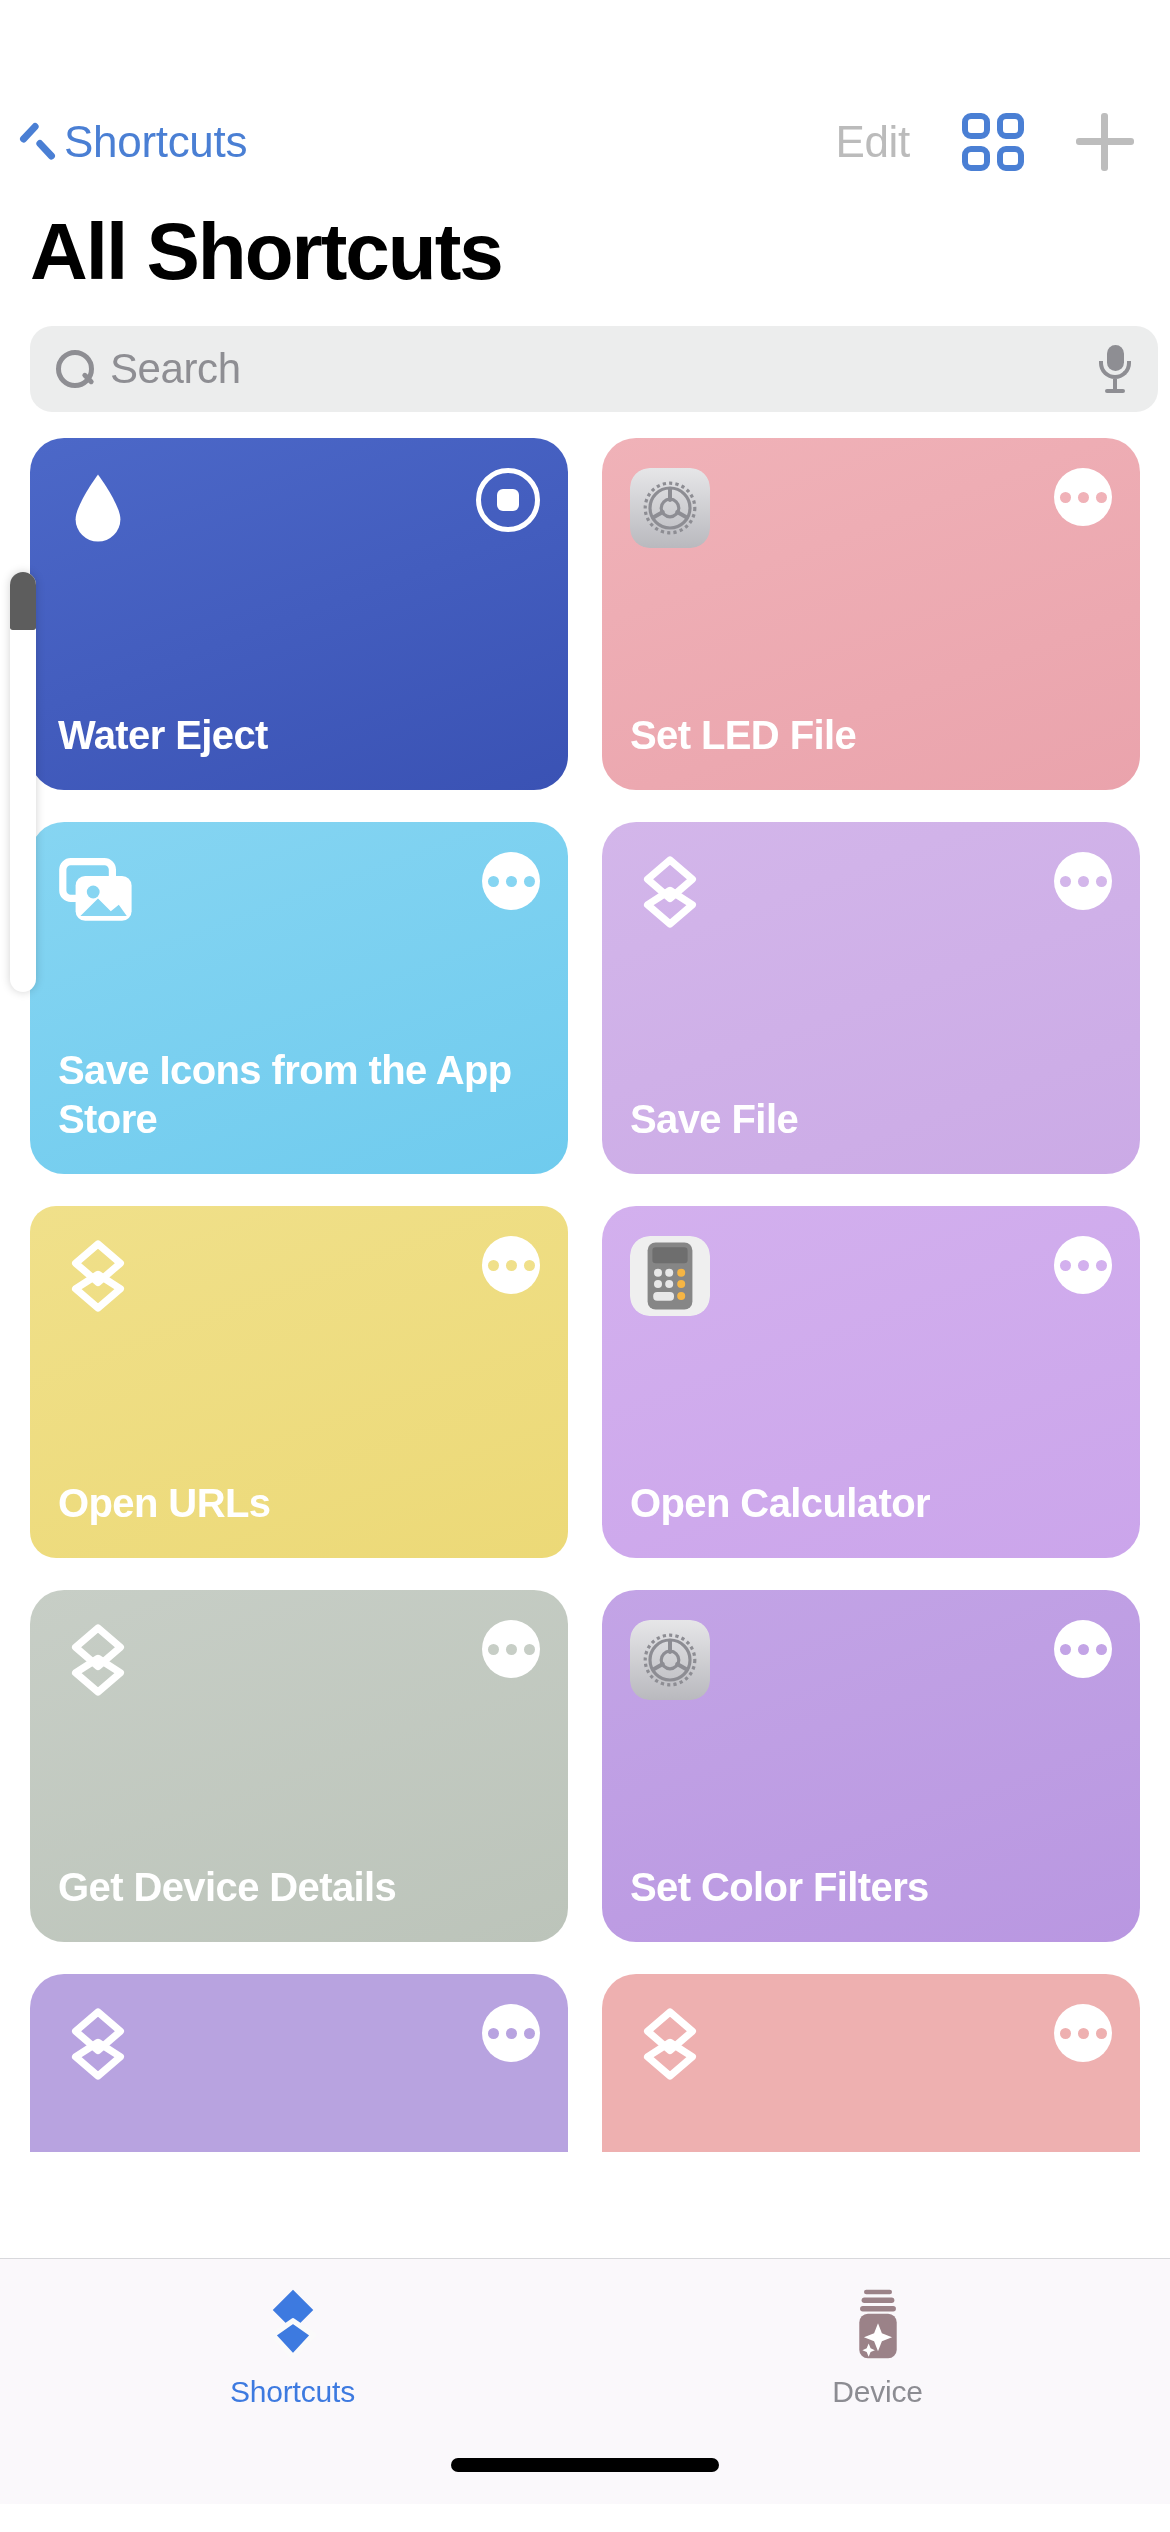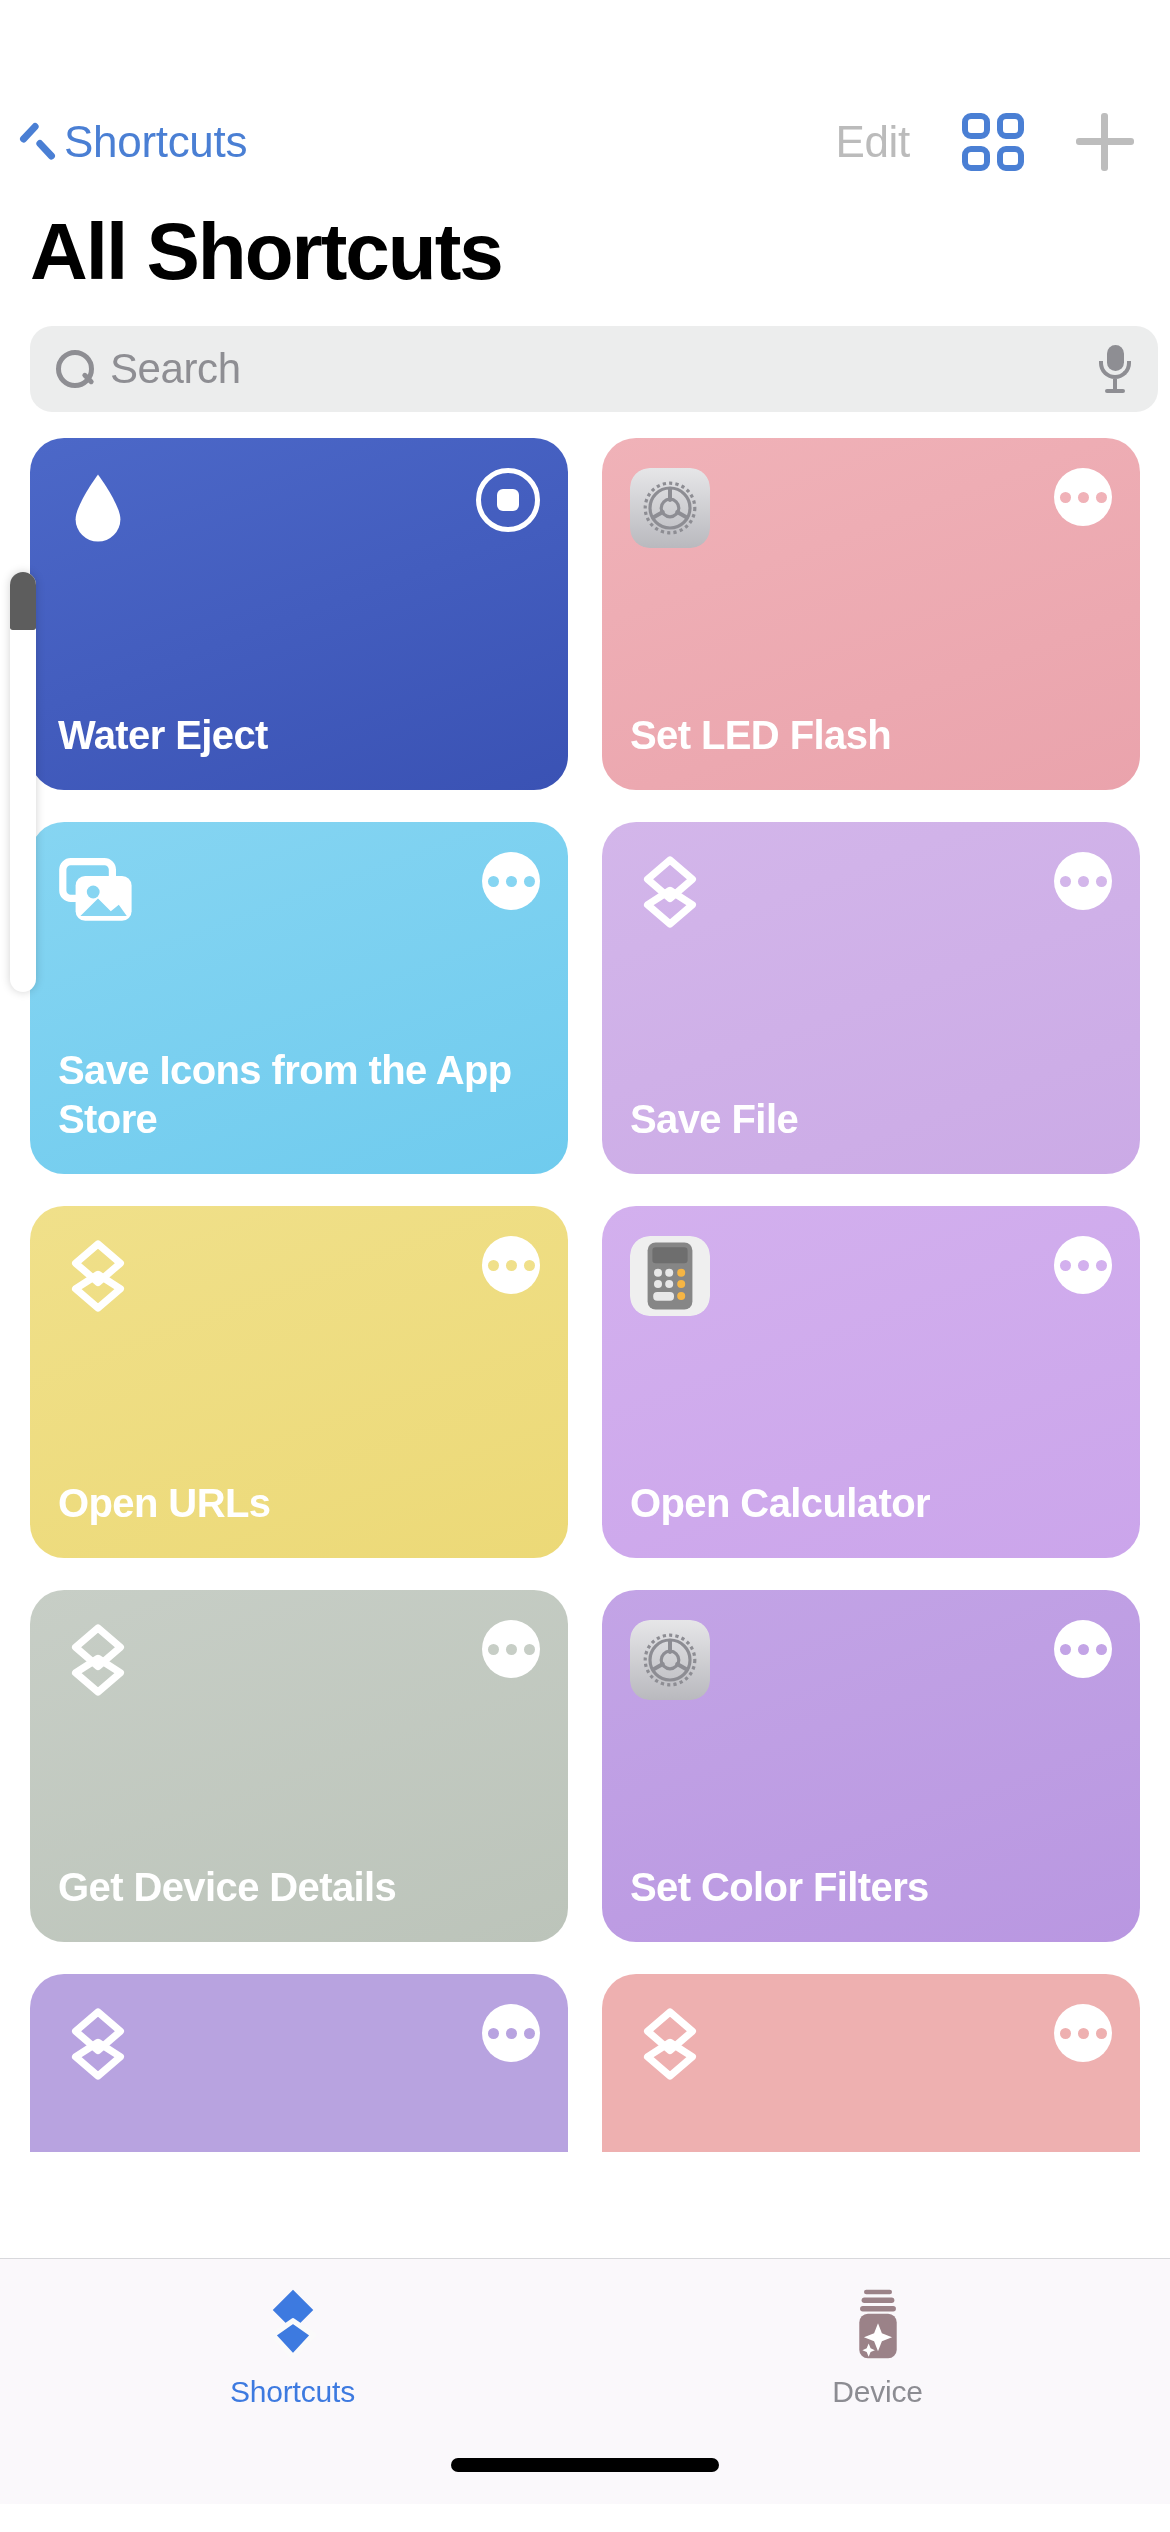--- a/index.html
+++ b/index.html
@@ -288,21 +288,21 @@
                 <line x1="71" y1="62" x2="59" y2="55"></line>
               </g>
             </svg>
           </div>
           <div class="more-btn">
             <i style="background: rgb(240, 178, 184);"></i>
             <i style="background: rgb(240, 178, 184);"></i>
             <i style="background: rgb(240, 178, 184);"></i>
           </div>
         </div>
-        <div class="card-title">Set LED Flash</div>
+        <div class="card-title">Set LED File</div>
       </div>
       <div class="card" style="background: linear-gradient(160deg, rgb(134, 213, 242) 0%, rgb(111, 203, 238) 100%);">
         <div class="card-top">
           <div class="glyph">
             <svg viewBox="0 0 100 100">
               <rect x="6" y="12" width="62" height="46" rx="10" fill="none" stroke="#fff" stroke-width="9"></rect>
               <rect x="22" y="30" width="70" height="56" rx="12" fill="#fff"></rect>
               <circle cx="44" cy="50" r="8" fill="#86d5f2"></circle>
               <path d="M28 80 L50 58 L66 74 L76 66 L86 80 Z" fill="#86d5f2"></path>
             </svg>
@@ -324,21 +324,21 @@
             </svg>
           </div>
           <div class="more-btn">
             <i style="background: rgb(211, 182, 234);"></i>
             <i style="background: rgb(211, 182, 234);"></i>
             <i style="background: rgb(211, 182, 234);"></i>
           </div>
         </div>
         <div class="card-title">Save File</div>
       </div>
-      <div class="card" style="background: linear-gradient(160deg, rgb(240, 224, 138) 0%, rgb(236, 217, 119) 100%);">
+      <div class="card" style="background: linear-gradient(160deg, rgb(240, 224, 138) 0%, rgb(236, 217, 119) 100%); border-radius: 26px;">
         <div class="card-top">
           <div class="glyph">
             <svg viewBox="0 0 100 100">
               <path d="M50 10 L78 34 L50 58 L22 34 Z" fill="none" stroke="#fff" stroke-width="9" stroke-linejoin="round"></path>
               <path d="M50 48 L78 66 L50 90 L22 66 Z" fill="none" stroke="#fff" stroke-width="9" stroke-linejoin="round"></path>
             </svg>
           </div>
           <div class="more-btn">
             <i style="background: rgb(240, 224, 138);"></i>
             <i style="background: rgb(240, 224, 138);"></i>

